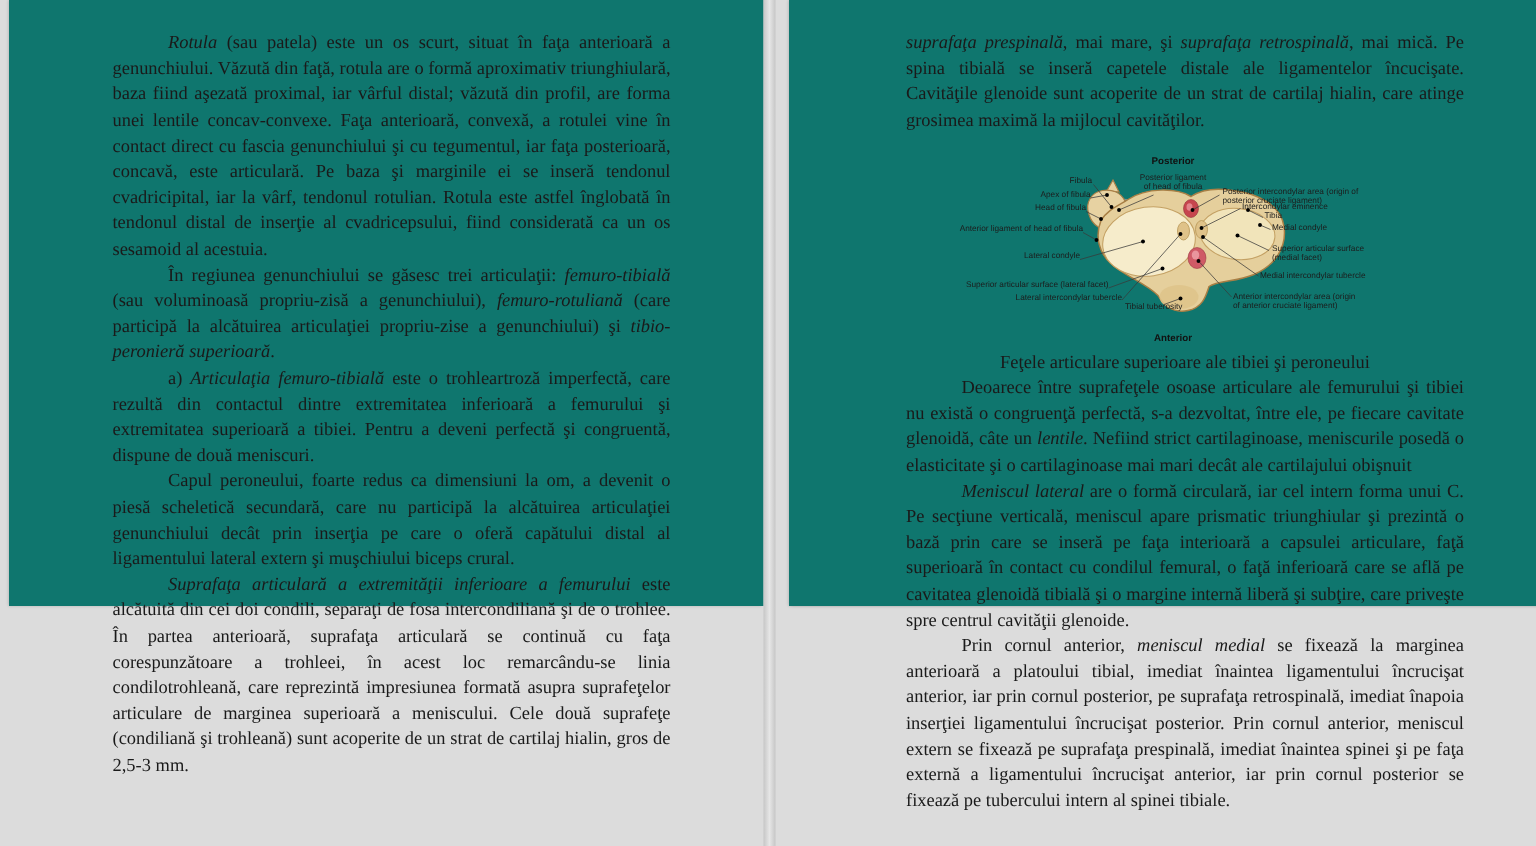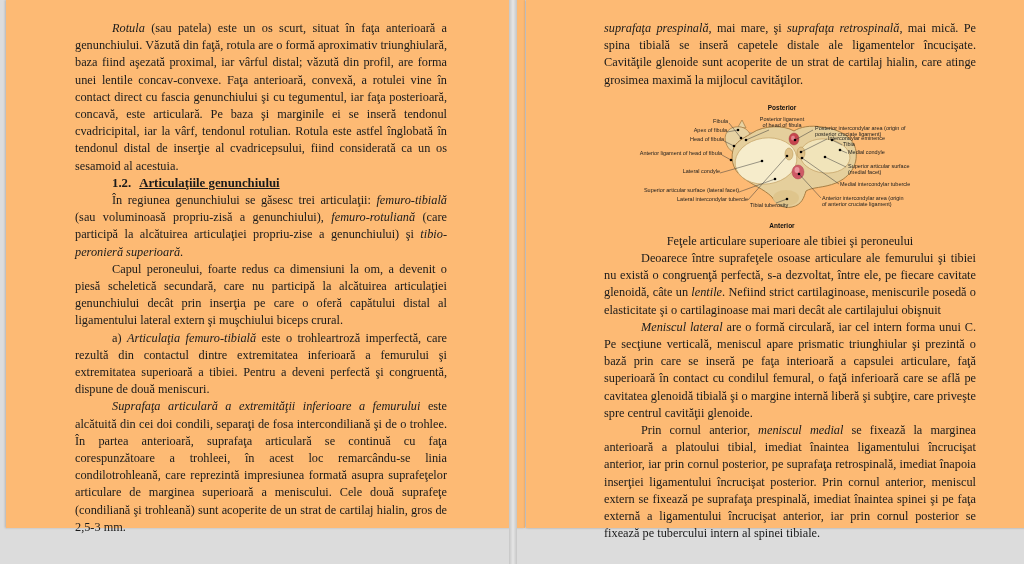--- a/index.html
+++ b/index.html
@@ -1,21 +1,21 @@
 <!DOCTYPE html>
 <html><head>
 <meta charset="utf-8">
 <style>
   html,body { margin:0; padding:0; }
   body {
     width:1024px; height:564px; overflow:hidden; position:relative;
     background:#dcdcdc;
     font-family:"Liberation Serif", serif;
   }
-  .page { position:absolute; top:0; height:528px; background:#fdba74;padding-left:16px; }
+  .page { position:absolute; top:0; height:404px; background:#0f766e; }
   #page-left  { left:6px;   width:503px; box-shadow: -1px 0 2px rgba(0,0,0,.18); }
   #page-right { left:526px; width:501px; box-shadow: -1px 0 2px rgba(0,0,0,.18), 1px 0 2px rgba(0,0,0,.12); }
   #gutter { position:absolute; top:0; left:509px; width:8px; height:564px;
     background:linear-gradient(to right,#c6c6c6,#e6e6e6 50%,#c6c6c6); }
   .textcol {
     position:absolute; top:0; width:372px; padding-top:20px;
     font-size:12.3px; line-height:17.2px; color:#1a1a1a; text-align:justify;
   }
   #page-left  .textcol { left:69px; }
   #page-right .textcol { left:78px; }
@@ -40,24 +40,23 @@
     font-family:"Liberation Sans", sans-serif; font-weight:bold; font-size:6.5px; color:#111;
   }
   .caption { text-align:center; text-indent:0 !important; margin-top:8px !important; }
 </style>
 </head>
 <body>
 
 <div id="page-left" class="page">
   <div class="textcol">
     <p><span class="it">Rotula</span><span> (sau patela) este un os scurt, situat în faţa anterioară a genunchiului. Văzută din faţă, rotula are o formă aproximativ triunghiulară, baza fiind aşezată proximal, iar vârful distal; văzută din profil, are forma unei lentile concav-convexe. Faţa anterioară, convexă, a rotulei vine în contact direct cu fascia genunchiului şi cu tegumentul, iar faţa posterioară, concavă, este articulară. Pe baza şi marginile ei se inseră tendonul cvadricipital, iar la vârf, tendonul rotulian. Rotula este astfel înglobată în tendonul distal de inserţie al cvadricepsului, fiind considerată ca un os sesamoid al acestuia.</span></p>
-    <p class="h"><span class="hnum">1.2.</span><u>Articulaţiile genunchiului</u></p>
     <p><span>În regiunea genunchiului se găsesc trei articulaţii: </span><span class="it">femuro-tibială</span><span> (sau voluminoasă propriu-zisă a genunchiului), </span><span class="it">femuro-rotuliană</span><span> (care participă la alcătuirea articulaţiei propriu-zise a genunchiului) şi </span><span class="it">tibio-peronieră superioară</span><span>.</span></p>
+    <p><span>a) </span><span class="it">Articulaţia femuro-tibială</span><span> este o trohleartroză imperfectă, care rezultă din contactul dintre extremitatea inferioară a femurului şi extremitatea superioară a tibiei. Pentru a deveni perfectă şi congruentă, dispune de două meniscuri.</span></p>
     <p><span>Capul peroneului, foarte redus ca dimensiuni la om, a devenit o piesă scheletică secundară, care nu participă la alcătuirea articulaţiei genunchiului decât prin inserţia pe care o oferă capătului distal al ligamentului lateral extern şi muşchiului biceps crural.</span></p>
-    <p><span>a) </span><span class="it">Articulaţia femuro-tibială</span><span> este o trohleartroză imperfectă, care rezultă din contactul dintre extremitatea inferioară a femurului şi extremitatea superioară a tibiei. Pentru a deveni perfectă şi congruentă, dispune de două meniscuri.</span></p>
     <p><span class="it">Suprafaţa articulară a extremităţii inferioare a femurului</span><span> este alcătuită din cei doi condili, separaţi de fosa intercondiliană şi de o trohlee. În partea anterioară, suprafaţa articulară se continuă cu faţa corespunzătoare a trohleei, în acest loc remarcându-se linia condilotrohleană, care reprezintă impresiunea formată asupra suprafeţelor articulare de marginea superioară a meniscului. Cele două suprafeţe (condiliană şi trohleană) sunt acoperite de un strat de cartilaj hialin, gros de 2,5-3 mm.</span></p>
 
   </div>
 </div>
 
 <div id="gutter"></div>
 
 <div id="page-right" class="page">
   <div class="textcol">
     <p class="cont"><span class="it">suprafaţa prespinală</span><span>, mai mare, şi </span><span class="it">suprafaţa retrospinală</span><span>, mai mică. Pe spina tibială se inseră capetele distale ale ligamentelor încucişate. Cavităţile glenoide sunt acoperite de un strat de cartilaj hialin, care atinge grosimea maximă la mijlocul cavităţilor.</span></p>

